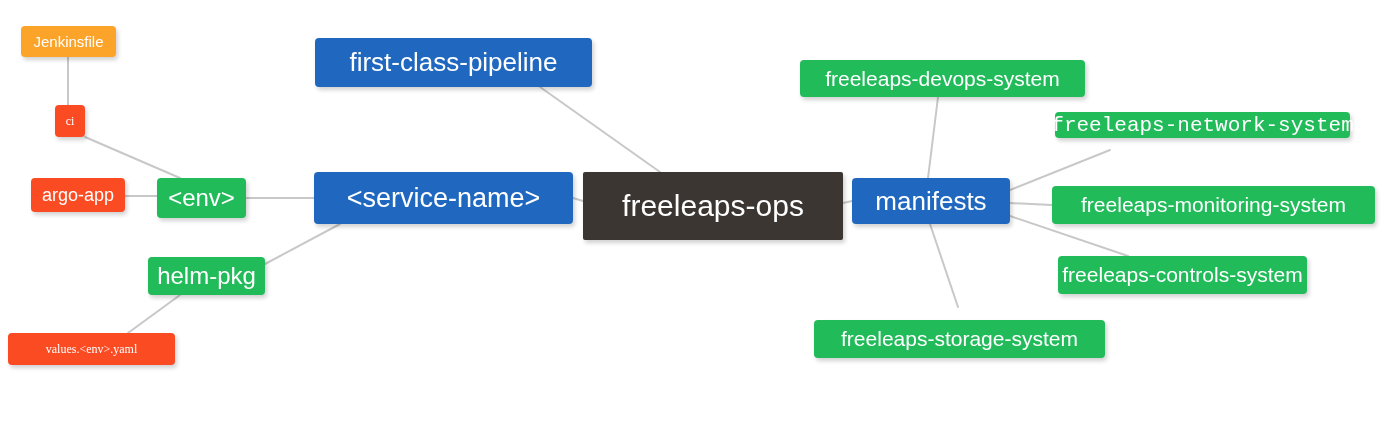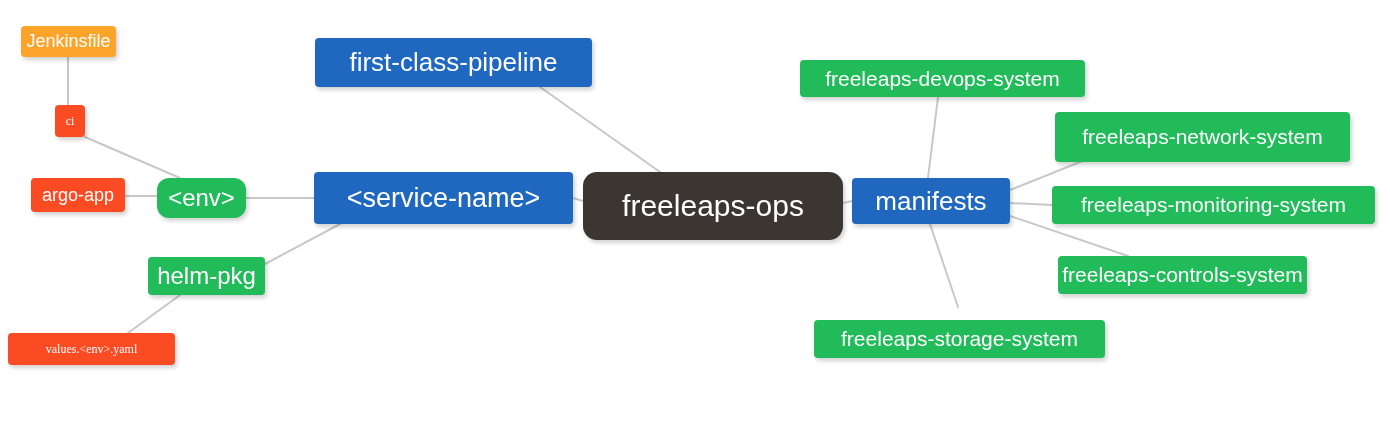--- a/index.html
+++ b/index.html
@@ -40,41 +40,41 @@
     border-radius: 4px;
     color: #ffffff;
     white-space: nowrap;
     box-shadow: 2px 3px 4px rgba(0,0,0,0.18);
     letter-spacing: 0px;
     user-select: none;
   }
   .node-root {
     background: #3b3632;
     font-size: 30px;
-    border-radius: 14px;
+    border-radius: 2px;
   }
   .node-l1 {
     background: #2068bf;
     font-size: 27px;
   }
   .node-l1-small {
     background: #2068bf;
     font-size: 26px;
   }
   .node-green {
     background: #21bb5a;
     font-size: 21px;
   }
   .node-green-mid {
     background: #21bb5a;
     font-size: 24px;
   }
   .node-orange {
     background: #fca32a;
-    font-size: 18px;
+    font-size: 15px;
   }
   .node-redorange {
     background: #fb4b23;
     font-size: 12px;
     font-family: Liberation Serif, serif;
   }
   .node-redorange-md {
     background: #fb4b23;
     font-size: 18px;
   }
@@ -99,26 +99,26 @@
       <path d="M 1010 203 L 1052 205" class="edge" stroke="#c8c8c8"></path>
       <path d="M 1010 216 L 1128 256" class="edge" stroke="#c8c8c8"></path>
       <path d="M 930 224 L 958 307" class="edge" stroke="#c8c8c8"></path>
     </svg>
 
   <div id="node-layer">
       <div class="node node-root" style="left: 583px; top: 172px; width: 260px; height: 68px; background: rgb(59, 54, 50);">freeleaps-ops</div>
       <div class="node node-l1" style="left: 314px; top: 172px; width: 259px; height: 52px; background: rgb(32, 104, 191);">&lt;service-name&gt;</div>
       <div class="node node-l1-small" style="left: 852px; top: 178px; width: 158px; height: 46px; background: rgb(32, 104, 191);">manifests</div>
       <div class="node node-l1-small" style="left: 315px; top: 38px; width: 277px; height: 49px; background: rgb(32, 104, 191);">first-class-pipeline</div>
-      <div class="node node-green-mid" style="left: 157px; top: 178px; width: 89px; height: 40px; background: rgb(33, 187, 90); border-radius: 12px;">&lt;env&gt;</div>
+      <div class="node node-green-mid" style="left: 157px; top: 178px; width: 89px; height: 40px; background: rgb(33, 187, 90);">&lt;env&gt;</div>
       <div class="node node-green-mid" style="left: 148px; top: 257px; width: 117px; height: 38px; background: rgb(33, 187, 90);">helm-pkg</div>
       <div class="node node-redorange" style="left: 55px; top: 105px; width: 30px; height: 32px; background: rgb(251, 75, 35);">ci</div>
       <div class="node node-orange" style="left: 21px; top: 26px; width: 95px; height: 31px; background: rgb(252, 163, 42);">Jenkinsfile</div>
       <div class="node node-redorange-md" style="left: 31px; top: 178px; width: 94px; height: 34px; background: rgb(251, 75, 35);">argo-app</div>
       <div class="node node-redorange" style="left: 8px; top: 333px; width: 167px; height: 32px; background: rgb(251, 75, 35);">values.&lt;env&gt;.yaml</div>
       <div class="node node-green" style="left: 800px; top: 28px; width: 285px; height: 37px; background: rgb(33, 187, 90); margin-top: 32px;">freeleaps-devops-system</div>
-      <div class="node node-green" style="left: 1055px; top: 112px; width: 295px; height: 50px; background: rgb(33, 187, 90);">freeleaps-network-system</div>
+      <div class="node node-green" style="left: 1055px; top: 112px; width: 295px; height: 26px; background: rgb(33, 187, 90); font-family: Liberation Mono, monospace;">freeleaps-network-system</div>
       <div class="node node-green" style="left: 1052px; top: 186px; width: 323px; height: 38px; background: rgb(33, 187, 90);">freeleaps-monitoring-system</div>
       <div class="node node-green" style="left: 1058px; top: 256px; width: 249px; height: 38px; background: rgb(33, 187, 90);">freeleaps-controls-system</div>
       <div class="node node-green" style="left: 814px; top: 307px; width: 291px; height: 38px; background: rgb(33, 187, 90); margin-top: 13px;">freeleaps-storage-system</div>
     </div>
 
 </div>
 
 </body></html>

